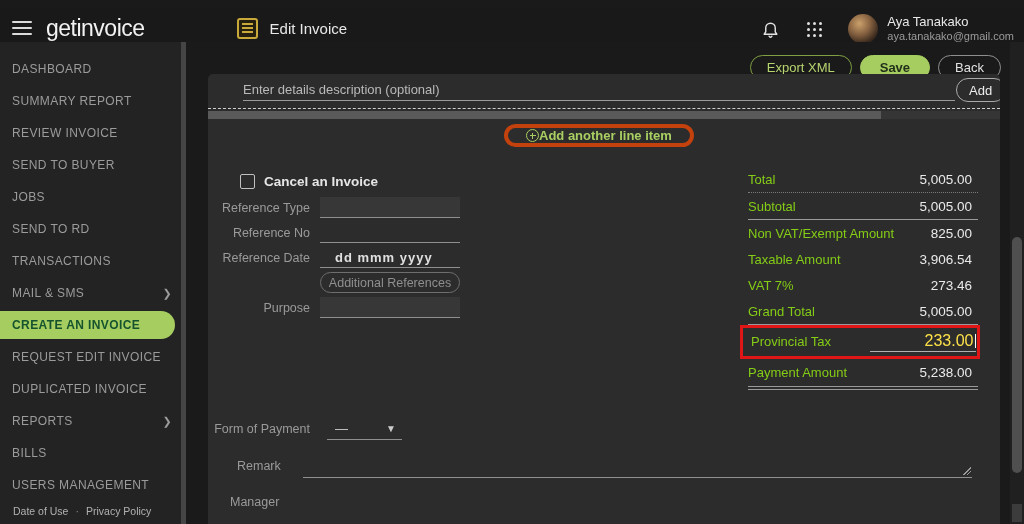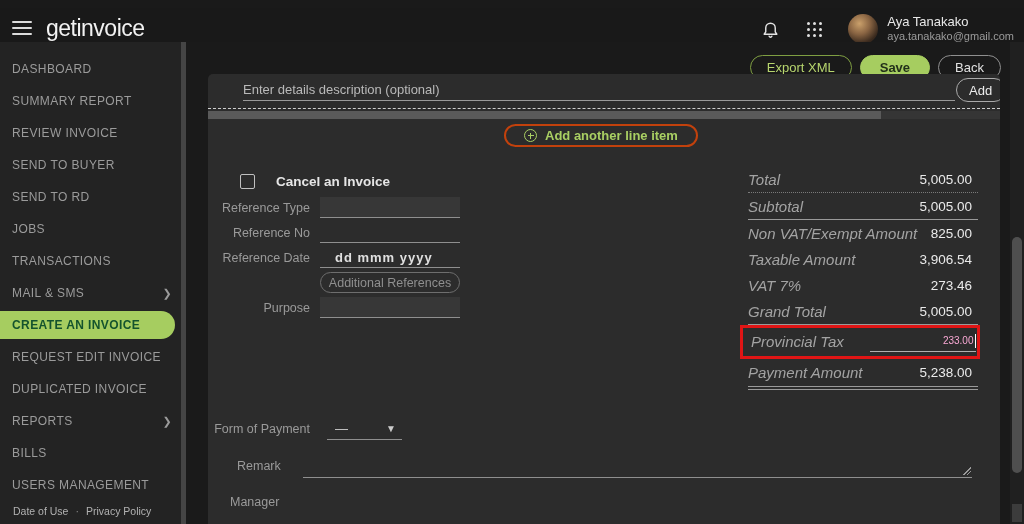--- a/index.html
+++ b/index.html
@@ -54,51 +54,51 @@
   
   .desc-row { position:absolute; left:0; top:0; width:100%; height:34px; }
   .desc-input { position:absolute; left:35px; top:5px; width:712px; height:22px; border-bottom:1px solid #9a9a9a;
                 color:#b9b9b9; font-size:13px; display:flex; align-items:center; cursor:text; }
   .add-btn { position:absolute; right:-6px; top:4px; width:50px; height:24px; border:1px solid #aaaaaa; border-radius:12px;
              color:#ececec; font-size:13px; display:flex; align-items:center; padding-left:12px; cursor:pointer; }
   .dotted-sep { position:absolute; left:0; top:34px; width:100%; border-top:1px dashed #cfcfcf; }
   .h-scroll { position:absolute; left:0; top:37px; width:100%; height:8px; background:#353535; }
   .h-scroll .thumb { width:85%; height:8px; background:#5a5a5a; }
 
-  .add-line-btn { position:absolute; left:296px; top:50px; height:23px; border:2px solid #c2410c; border-radius:12px;
-                  color:#a9cf63; font-size:13px; font-weight:700; display:flex; align-items:center; gap:8px; padding:0 18px; cursor:pointer; background:transparent; }
+  .add-line-btn { position:absolute; left:296px; top:50px; height:23px; border:4px solid #c2410c; border-radius:12px;
+                  color:#a9cf63; font-size:13px; font-weight:700; display:flex; align-items:center; padding:0 18px; cursor:pointer; background:transparent; }
   .plus-circle { width:13px; height:13px; border:1.5px solid #a9cf63; border-radius:50%; position:relative; display:inline-block; }
   .plus-circle:before { content:""; position:absolute; left:2.5px; top:4.75px; width:6px; height:1.5px; background:#a9cf63; }
   .plus-circle:after  { content:""; position:absolute; left:4.75px; top:2.5px; width:1.5px; height:6px; background:#a9cf63; }
 
   
-  .cancel-row { position:absolute; left:32px; top:96px; height:22px; display:flex; align-items:center; gap:21px; }
+  .cancel-row { position:absolute; left:32px; top:96px; height:22px; display:flex; align-items:center; gap:9px; }
   .checkbox { width:15px; height:15px; border:1.5px solid #c0c0c0; border-radius:2px; background:transparent; cursor:pointer; }
   .cancel-label { color:#e6e6e6; font-size:13.5px; font-weight:700; }
 
   .form-rows { position:absolute; left:0; top:121px; width:270px; }
   .f-row { height:25px; display:flex; align-items:center; }
   .f-label { width:102px; text-align:right; color:#9a9a9a; font-size:12.5px; flex:none; }
   .f-ctl { margin-left:10px; width:140px; height:21px; }
   .input-filled { background:#373737; border-bottom:1px solid #8f8f8f; cursor:text; }
   .input-line { border-bottom:1px solid #8f8f8f; cursor:text; }
   .date-text { color:#e0e0e0; font-size:13px; font-weight:700; letter-spacing:1px; padding-left:15px; display:flex; align-items:center; height:100%; }
   .addref-btn { border:1px solid #6e6e6e; border-radius:11px; color:#8f8f8f; font-size:12.5px; display:flex; align-items:center; justify-content:center; cursor:pointer; background:transparent; }
 
   
   .totals { position:absolute; left:540px; top:92px; width:230px; }
   .t-row { height:26px; display:flex; align-items:center; justify-content:space-between; }
-  .t-label { color:#a3a3a3; font-size:15px;font-style:italic; }
+  .t-label { color:#84cc16; font-size:13px; }
   .t-value { color:#eaeaea; font-size:13.5px; padding-right:6px; }
   .sep-dotted { border-top:1px dotted #7a7a7a; }
   .sep-solid { border-top:1px solid #9a9a9a; }
   .sep-double { height:4px; border-top:1px solid #9a9a9a; border-bottom:1px solid #9a9a9a; margin-top:1px; }
   .red-box { border:3px solid #e01515; margin-left:-8px; margin-right:-2px; padding:0 1px 2px 8px; }
   .t-input { width:106px; height:21px; border-bottom:1px solid #b0b0b0; display:flex; align-items:center; justify-content:flex-end; cursor:text; }
-  .t-input .val { color:#f9a8d4; font-size:10px; }
+  .t-input .val { color:#fde047; font-size:16px; }
   .t-caret { width:1.5px; height:14px; background:#ffffff; margin-left:1px; }
 
   
   .fop-row { position:absolute; left:0; top:344px; height:22px; display:flex; align-items:center; }
   .fop-ctl { margin-left:17px; width:75px; height:21px; border-bottom:1px solid #8f8f8f; display:flex; align-items:center; justify-content:space-between; padding:0 6px 0 8px; cursor:pointer; }
   .fop-val { color:#d0d0d0; font-size:13px; }
   .fop-caret { color:#cccccc; font-size:10px; }
   .remark-row { position:absolute; left:29px; top:378px; right:28px; display:flex; }
   .remark-label { color:#9a9a9a; font-size:12.5px; padding-top:7px; }
   .remark-area { flex:1; margin-left:22px; height:26px; border-bottom:1px solid #8f8f8f; position:relative; cursor:text; }
@@ -116,20 +116,28 @@
 
 <div id="stage" data-interactable="false">
 
   <div class="header" data-interactable="false">
     <div class="hamburger" data-interactable="true">
         <span></span>
         <span></span>
         <span></span>
       </div>
     <div class="logo" data-interactable="false">getinvoice</div>
+    <div class="page-head" data-interactable="false">
+      <div class="inv-icon" data-interactable="false">
+          <i></i>
+          <i></i>
+          <i></i>
+        </div>
+      <div class="page-title" data-interactable="false">Edit Invoice</div>
+    </div>
     <div class="header-right">
       <div class="bell" data-interactable="true">
         <svg width="19" height="21" viewBox="0 0 24 24" fill="none" stroke="#e3e3e3" stroke-width="1.8" stroke-linejoin="round" stroke-linecap="round">
           <path d="M18 15v-5a6 6 0 1 0-12 0v5l-2 3h16z"></path>
           <path d="M10.3 20.5a1.8 1.8 0 0 0 3.4 0"></path>
         </svg>
       </div>
       <div class="grid-icon" data-interactable="true">
         <i></i>
           <i></i>
@@ -159,24 +167,24 @@
         <div class="nav-item" data-interactable="true">
           <span data-interactable="false">SUMMARY REPORT</span>
         </div>
         <div class="nav-item" data-interactable="true">
           <span data-interactable="false">REVIEW INVOICE</span>
         </div>
         <div class="nav-item" data-interactable="true">
           <span data-interactable="false">SEND TO BUYER</span>
         </div>
         <div class="nav-item" data-interactable="true">
+          <span data-interactable="false">JOBS</span>
+        </div>
+        <div class="nav-item" data-interactable="true">
           <span data-interactable="false">SEND TO RD</span>
-        </div>
-        <div class="nav-item" data-interactable="true">
-          <span data-interactable="false">JOBS</span>
         </div>
         <div class="nav-item" data-interactable="true">
           <span data-interactable="false">TRANSACTIONS</span>
         </div>
         <div class="nav-item" data-interactable="true">
           <span data-interactable="false">MAIL &amp; SMS</span>
           <span class="chev" data-interactable="false">❯</span>
         </div>
         <div class="nav-item active" data-interactable="true">
           <span data-interactable="false">CREATE AN INVOICE</span>

